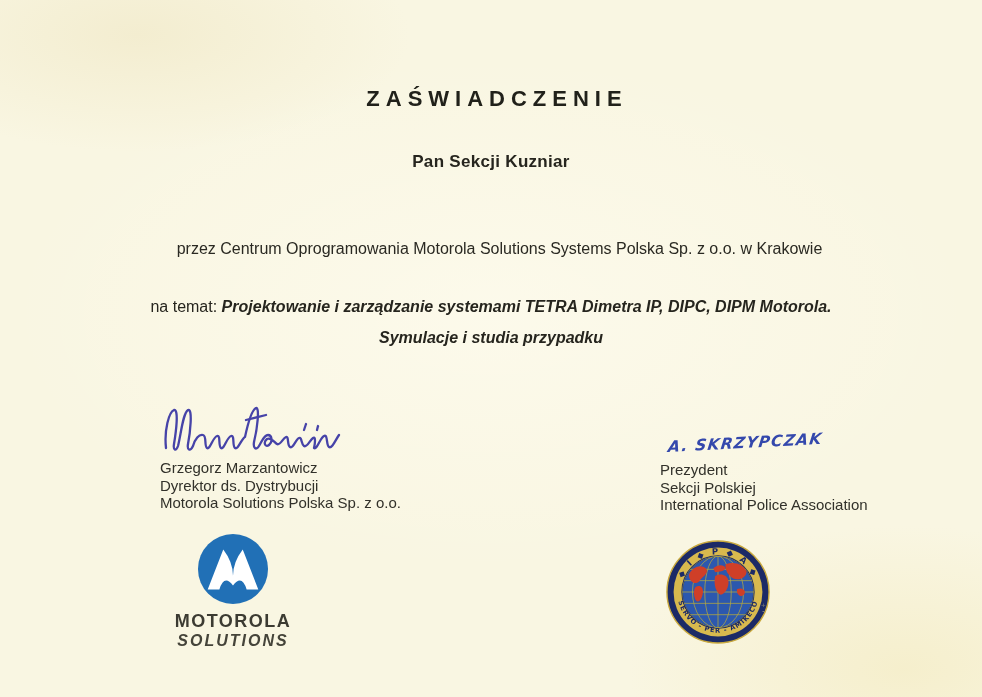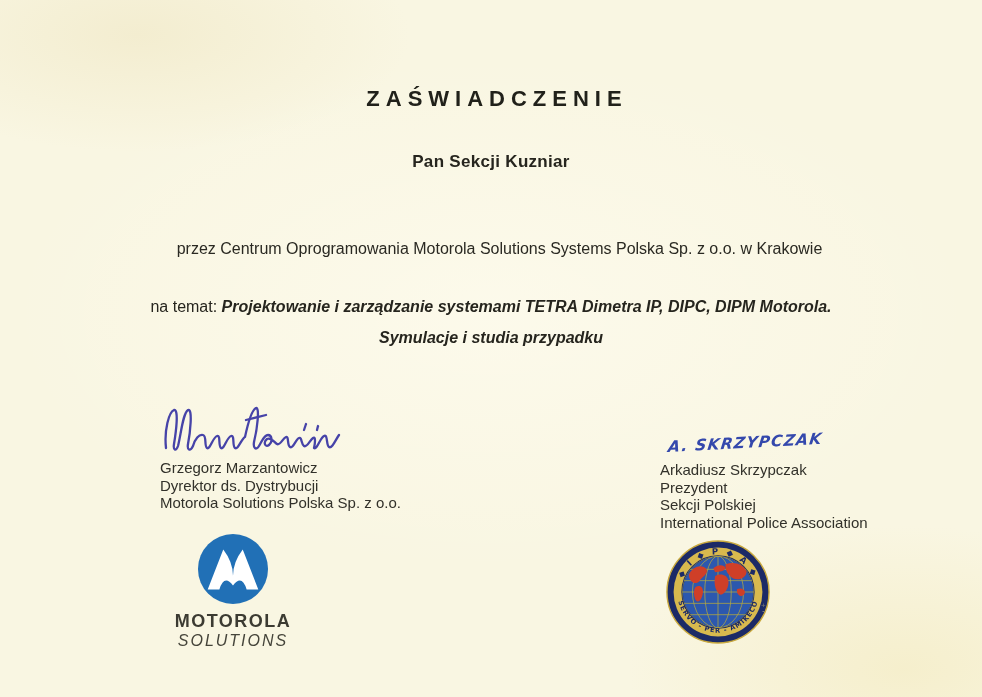--- a/index.html
+++ b/index.html
@@ -22,21 +22,21 @@
   .topic1{top:298px;font-size:16px;}
   .topic2{top:329px;font-size:16px;}
   .bi{font-weight:700;font-style:italic;}
   .sigblock{line-height:17.5px;font-size:15px;color:#32312a;}
   .sigblock div{white-space:nowrap;}
   .left-block{left:160px;top:459px;}
   .right-block{left:660px;top:461px;}
   .sig-svg{position:absolute;}
   .moto-logo{left:166px;top:533px;width:134px;text-align:center;}
   .moto-word{font-size:18px;font-weight:700;letter-spacing:1.5px;color:#3c3b32;margin-top:2px;}
-  .moto-sub{font-size:16px;font-style:italic;letter-spacing:2px;color:#45443a;}
+  .moto-sub{font-size:16px;font-style:italic;letter-spacing:2px;color:#45443a;font-weight:bold;}
   .tiny-mark{left:761px;top:603px;font-size:8px;color:#8d8b76;line-height:6px;text-align:center;opacity:.85;}
   .tiny-mark .smudge{display:block;font-size:4px;letter-spacing:-.5px;color:#9a9885;}
 </style>
 </head>
 <body>
 
 <div class="page">
 
   <div class="abs centered title">ZAŚWIADCZENIE</div>
 
@@ -71,21 +71,20 @@
     </g>
   </svg>
 
   <div class="abs sigblock left-block">
     <div>Grzegorz Marzantowicz</div>
     <div>Dyrektor ds. Dystrybucji</div>
     <div>Motorola Solutions Polska Sp. z o.o.</div>
   </div>
 
   <div class="abs sigblock right-block">
-    <div>Arkadiusz Skrzypczak</div>
     <div>Prezydent</div>
     <div>Sekcji Polskiej</div>
     <div>International Police Association</div>
   </div>
 
   <div class="abs moto-logo">
     <svg width="72" height="72" viewBox="0 0 74 74">
       <circle cx="37" cy="37" r="36" fill="#2170b6"></circle>
       <path fill="#ffffff" d="M11,58 L27,17 Q37,30 37,44 Q37,30 47,17 L63,58 L51,58 Q46,42 37,54 Q28,42 23,58 Z"></path>
     </svg>

